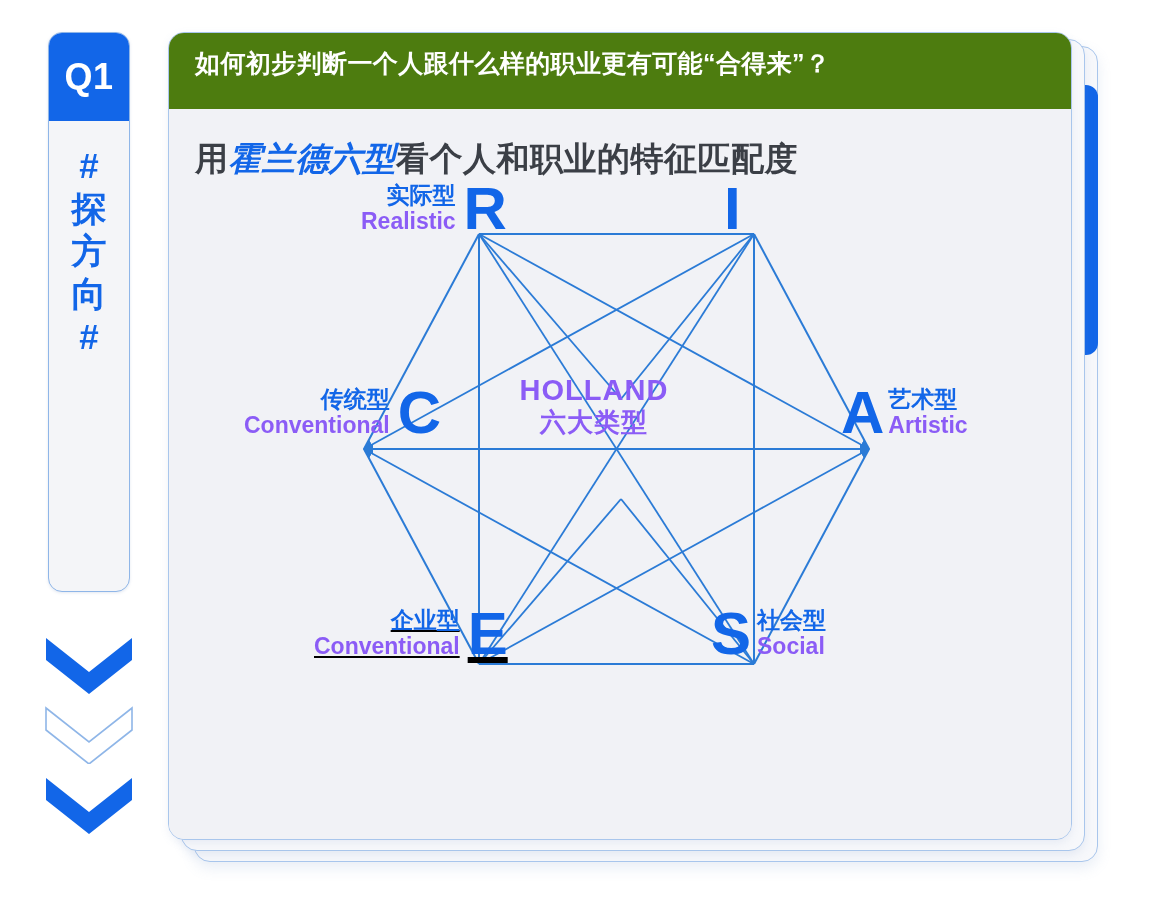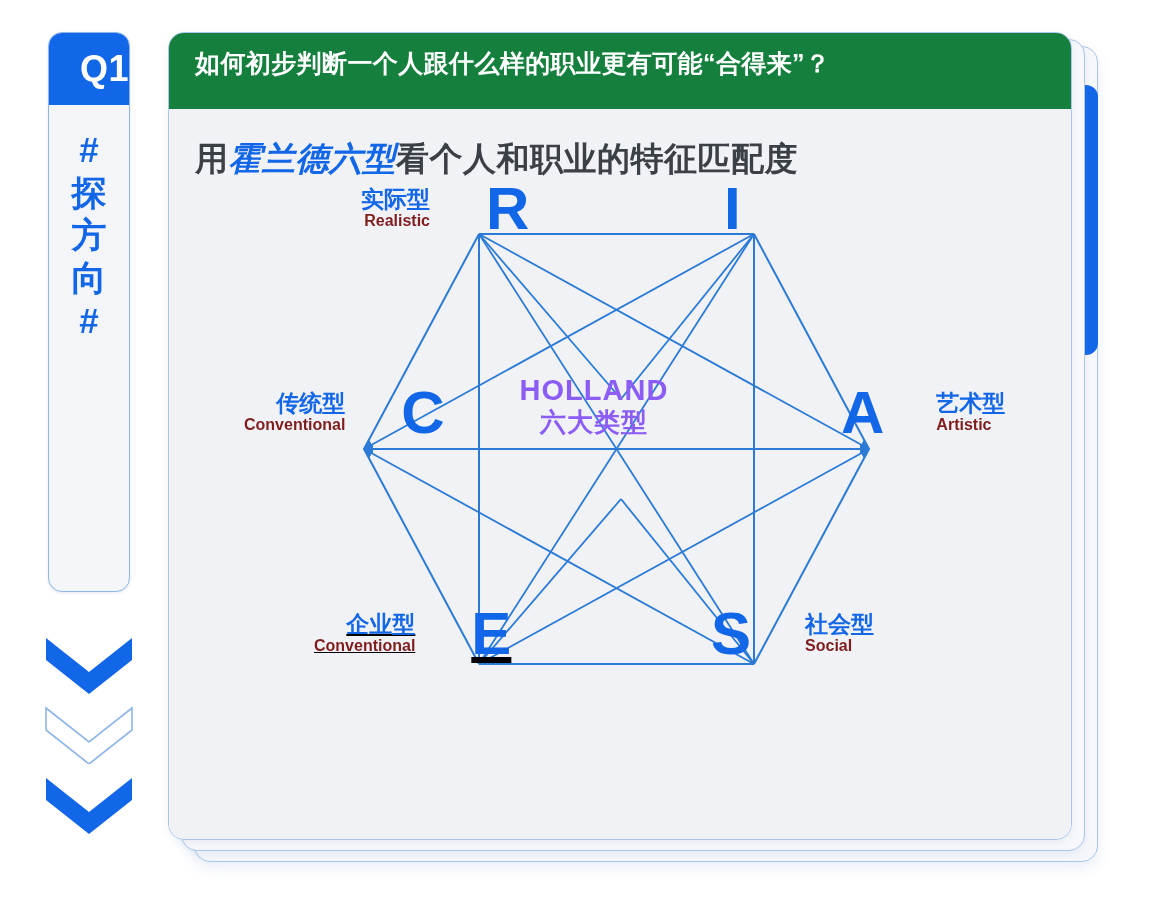--- a/index.html
+++ b/index.html
@@ -23,25 +23,25 @@
     width: 82px;
     height: 560px;
     border: 1.5px solid #8fb6e8;
     border-radius: 14px;
     background: #f4f5f8;
     box-sizing: border-box;
     overflow: hidden;
     box-shadow: 0 1px 3px rgba(100,130,180,.18);
   }
   #sidebar-q-header {
-    height: 72px;
+    height: 88px;
     background: #1266e8;
     display: flex;
     align-items: center;
-    justify-content: flex-end;
+    justify-content: center;
     border-radius: 12px 12px 0 0;
   }
   #sidebar-q-label {
     color: #ffffff;
     font-size: 36px;
     font-weight: bold;
     letter-spacing: .5px;
     line-height: 1;
   }
   #sidebar-vertical-text {
@@ -125,21 +125,21 @@
     border: 1.5px solid #a9c6ec;
     border-radius: 16px;
     background: #f1f2f6;
     box-sizing: border-box;
     overflow: hidden;
     box-shadow: 0 3px 9px rgba(120,150,200,.12);
   }
 
   #card-header {
     height: 76px;
-    background: #15803d;
+    background: #4d7c0f;
     display: flex;
     align-items: center;
     padding: 0 0 15px 26px;
     box-sizing: border-box;
   }
   #card-header-title {
     color: #ffffff;
     font-size: 25px;
     font-weight: bold;
     letter-spacing: .4px;
@@ -172,35 +172,34 @@
     width: 904px;
     height: 640px;
   }
   #hex-svg { display: block; }
 
   .vertex-label {
     position: absolute;
     display: flex;
     align-items: center;
     white-space: nowrap;
-    gap: 48px;
   }
   .v-names {
     display: flex;
     flex-direction: column;
     line-height: 1.1;
   }
   .v-cn {
     font-size: 23px;
     font-weight: bold;
     color: #1266e8;
   }
   .v-en {
-    font-size: 16px;
-    color: #7f1d1d;
+    font-size: 23px;
+    color: #8b5cf6;
     font-weight: 600;
   }
   .v-letter {
     font-size: 60px;
     font-weight: bold;
     color: #1266e8;
     line-height: .92;
   }
   .v-names.right-align { align-items: flex-end; text-align: right; }
   .v-names.left-align  { align-items: flex-start; text-align: left; }

